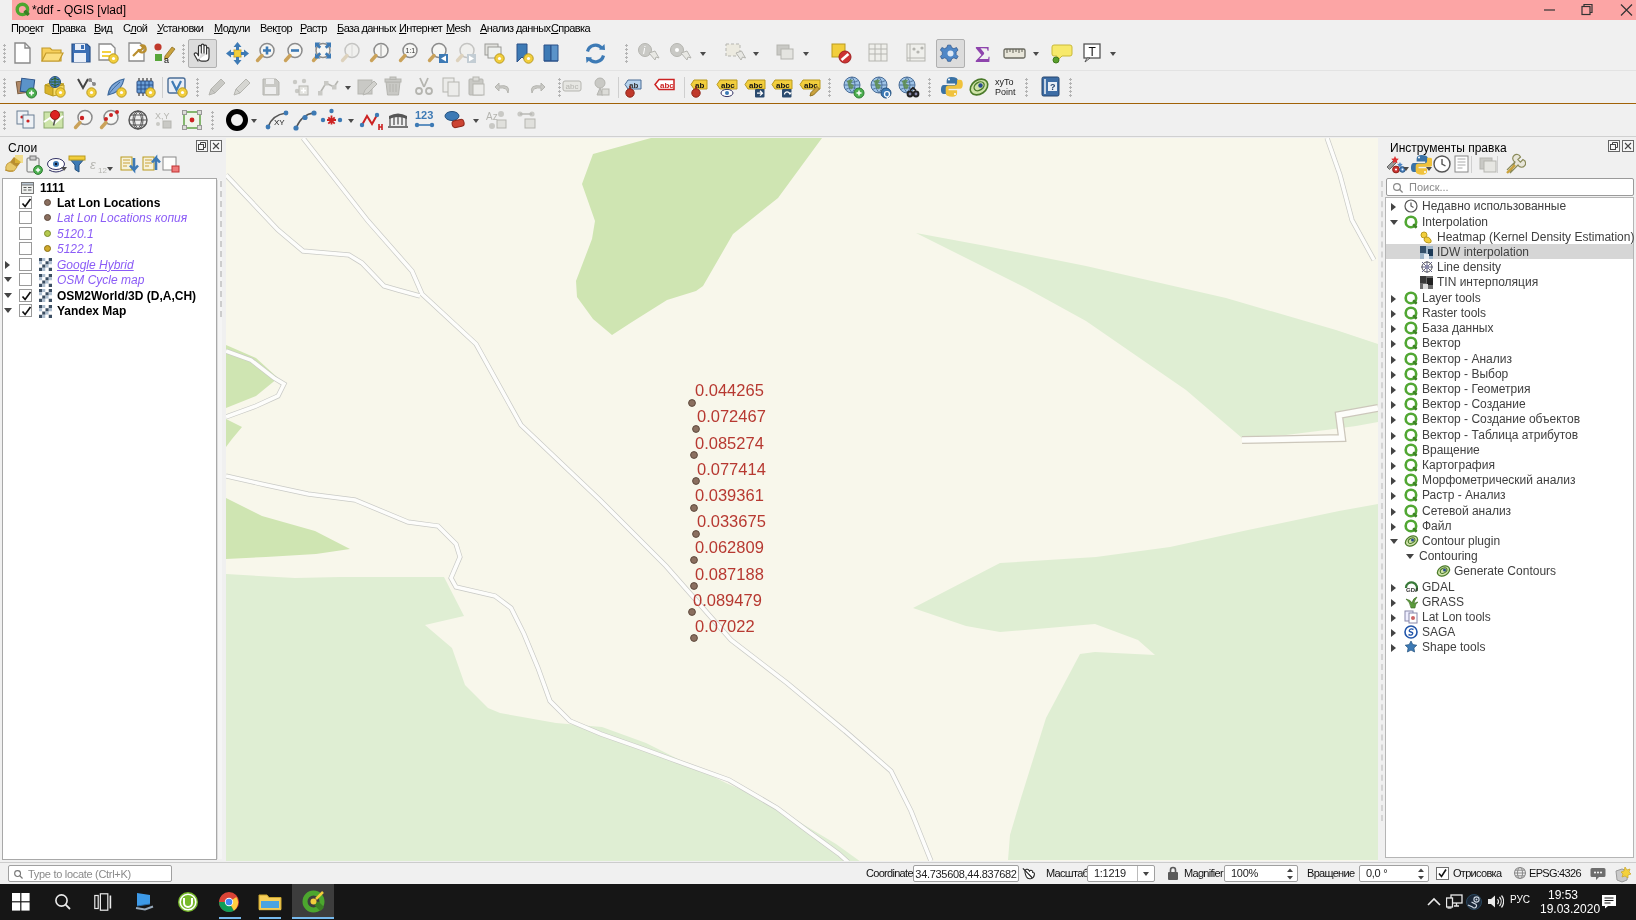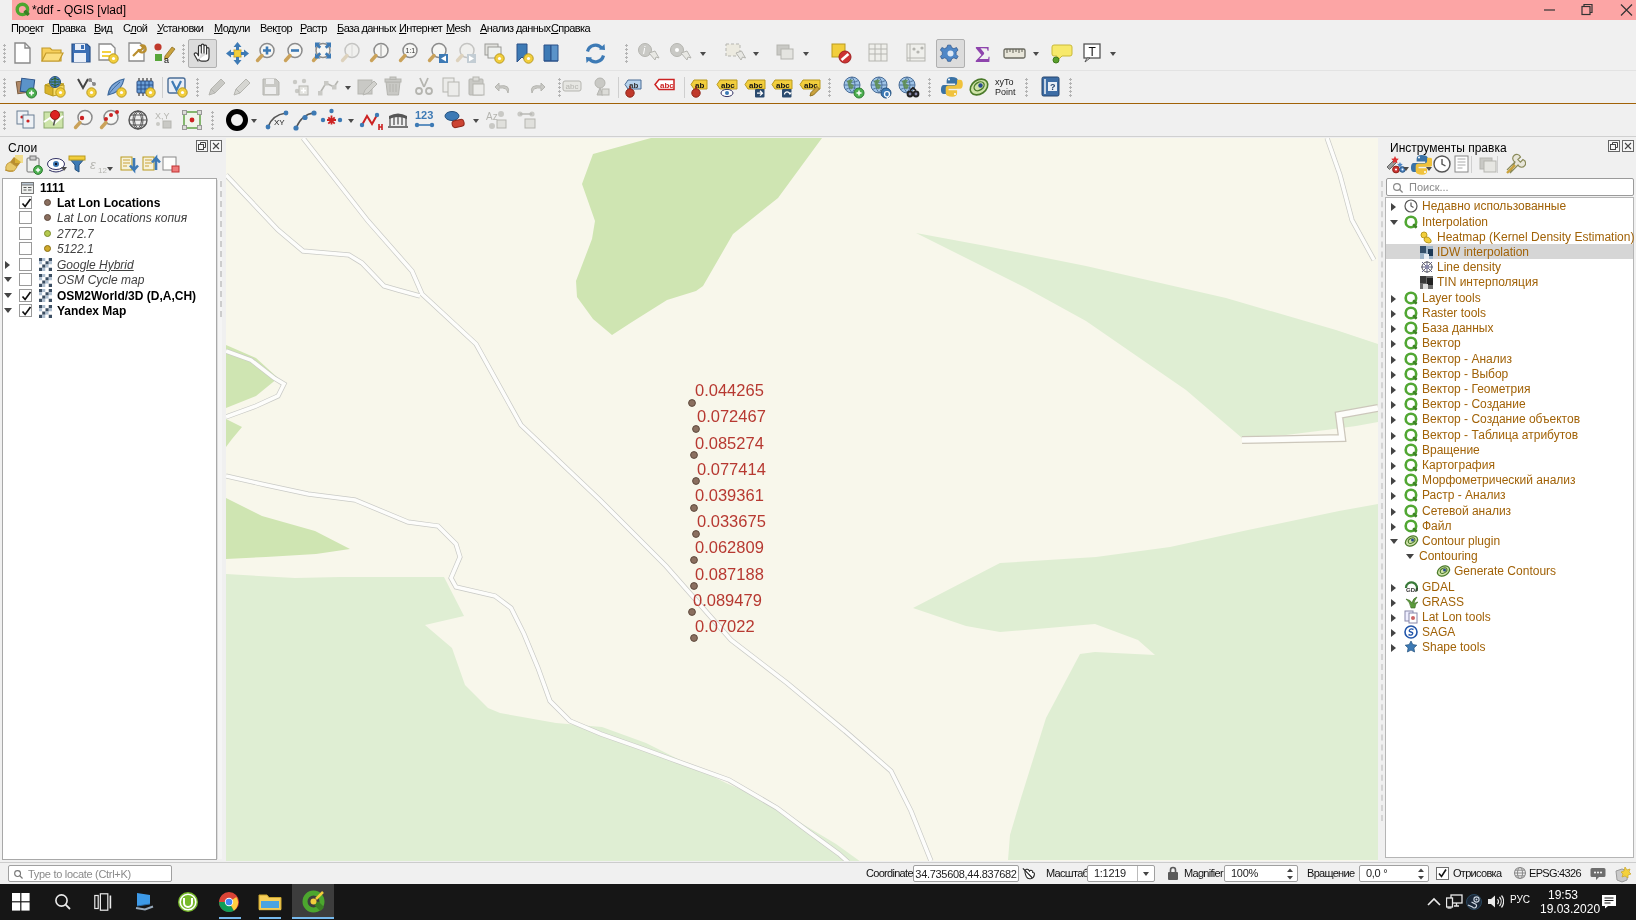--- a/index.html
+++ b/index.html
@@ -18,27 +18,27 @@
 .ticn{position:absolute;top:4px;}
 .pressed{position:absolute;top:2px;width:29px;height:29px;background:#dcdcdc;border:1px solid #b0b0b0;border-radius:2px;}
 .dd{position:absolute;top:15px;width:0;height:0;border-left:3.5px solid transparent;border-right:3.5px solid transparent;border-top:4px solid #4a4a4a;}
 #mainrow{position:absolute;left:0;top:136px;width:1636px;height:726px;background:#f0f0f0;border-top:1px solid #d0d0d0;}
 #ldock{position:absolute;left:0;top:0;width:226px;height:726px;background:#f0f0f0;}
 .docktitle{position:absolute;font-size:12px;color:#000;}
 .lrow{position:absolute;left:0;height:15px;font-size:12px;color:#000;white-space:nowrap;}
 .lrow b{font-weight:bold;}
 .cb{position:absolute;left:19px;top:0px;width:13px;height:13px;background:#fff;border:1px solid #9a9a9a;}
 .cb svg{position:absolute;left:0;top:0;}
-.ital{font-style:italic;color:#404040;}
+.ital{font-style:italic;color:#8b5cf6;}
 .expc{position:absolute;width:0;height:0;border-top:4px solid transparent;border-bottom:4px solid transparent;border-left:5px solid #444;}
 .expo{position:absolute;width:0;height:0;border-left:4px solid transparent;border-right:4px solid transparent;border-top:5px solid #444;}
 .dot{position:absolute;border-radius:50%;}
 #rdock{position:absolute;left:1378px;top:0;width:258px;height:726px;background:#f0f0f0;}
 #search{position:absolute;left:8px;top:41px;width:248px;height:18px;background:#fff;border:1px solid #9a9a9a;border-radius:2px;font-size:11px;color:#8a8a8a;}
-.rrow{position:absolute;left:0;height:15px;font-size:12px;color:#a16207;white-space:nowrap;}
+.rrow{position:absolute;left:0;height:15px;font-size:12px;color:#404040;white-space:nowrap;}
 #map{position:absolute;left:226px;top:1px;width:1152px;height:723px;background:#f8f7eb;}
 #statusbar{position:absolute;left:0;top:862px;width:1636px;height:22px;background:#f0f0f0;border-top:1px solid #cccccc;font-size:11px;color:#111;letter-spacing:-0.7px;}
 .sbox{position:absolute;background:#fff;border:1px solid #a0a0a0;border-radius:2px;font-size:11px;color:#222;letter-spacing:-0.3px;}
 .slabel{position:absolute;top:4px;}
 #taskbar{position:absolute;left:0;top:884px;width:1636px;height:36px;background:#161616;}
 .runline{position:absolute;top:33px;height:2px;background:#76b9ed;}
 .traytxt{position:absolute;color:#fff;font-size:12px;}
 </style></head>
 <body>
 <div id="app">
@@ -611,21 +611,21 @@
             <path d="M2.5,6.5 l2.6,3 L10.5,2" fill="none" stroke="#111" stroke-width="1.7"></path>
           </svg>
         </div>
         <div class="dot" style="left:44px;top:62px;width:7px;height:7px;background:#8a6f5f;border:1px solid #5f4a3d"></div>
         <div class="lrow" style="left:57px;top:59px"><b>Lat Lon Locations</b></div>
         <div class="cb" style="top:74.4px"></div>
         <div class="dot" style="left:44px;top:77.4px;width:7px;height:7px;background:#8a6f5f;border:1px solid #5f4a3d"></div>
         <div class="lrow ital" style="left:57px;top:74.4px">Lat Lon Locations копия</div>
         <div class="cb" style="top:89.9px"></div>
         <div class="dot" style="left:44px;top:92.9px;width:7px;height:7px;background:#b5c94e;border:1px solid #7a8a2a"></div>
-        <div class="lrow ital" style="left:57px;top:89.9px">2772.7</div>
+        <div class="lrow ital" style="left:57px;top:89.9px">5120.1</div>
         <div class="cb" style="top:105.3px"></div>
         <div class="dot" style="left:44px;top:108.3px;width:7px;height:7px;background:#cfa92c;border:1px solid #8a6f14"></div>
         <div class="lrow ital" style="left:57px;top:105.3px">5122.1</div>
         <div class="expc" style="left:5px;top:123.8px"></div>
         <div class="cb" style="top:120.8px"></div>
         <svg class="abs" style="left:39px;top:121px" width="13" height="13" viewBox="0 0 13 13">
           <rect x="0.0" y="0.0" width="3.25" height="3.25" fill="#3c4f63"></rect>
           <rect x="3.25" y="0.0" width="3.25" height="3.25" fill="#aebfd0"></rect>
           <rect x="6.5" y="0.0" width="3.25" height="3.25" fill="#fff"></rect>
           <rect x="9.75" y="0.0" width="3.25" height="3.25" fill="#3c4f63"></rect>

